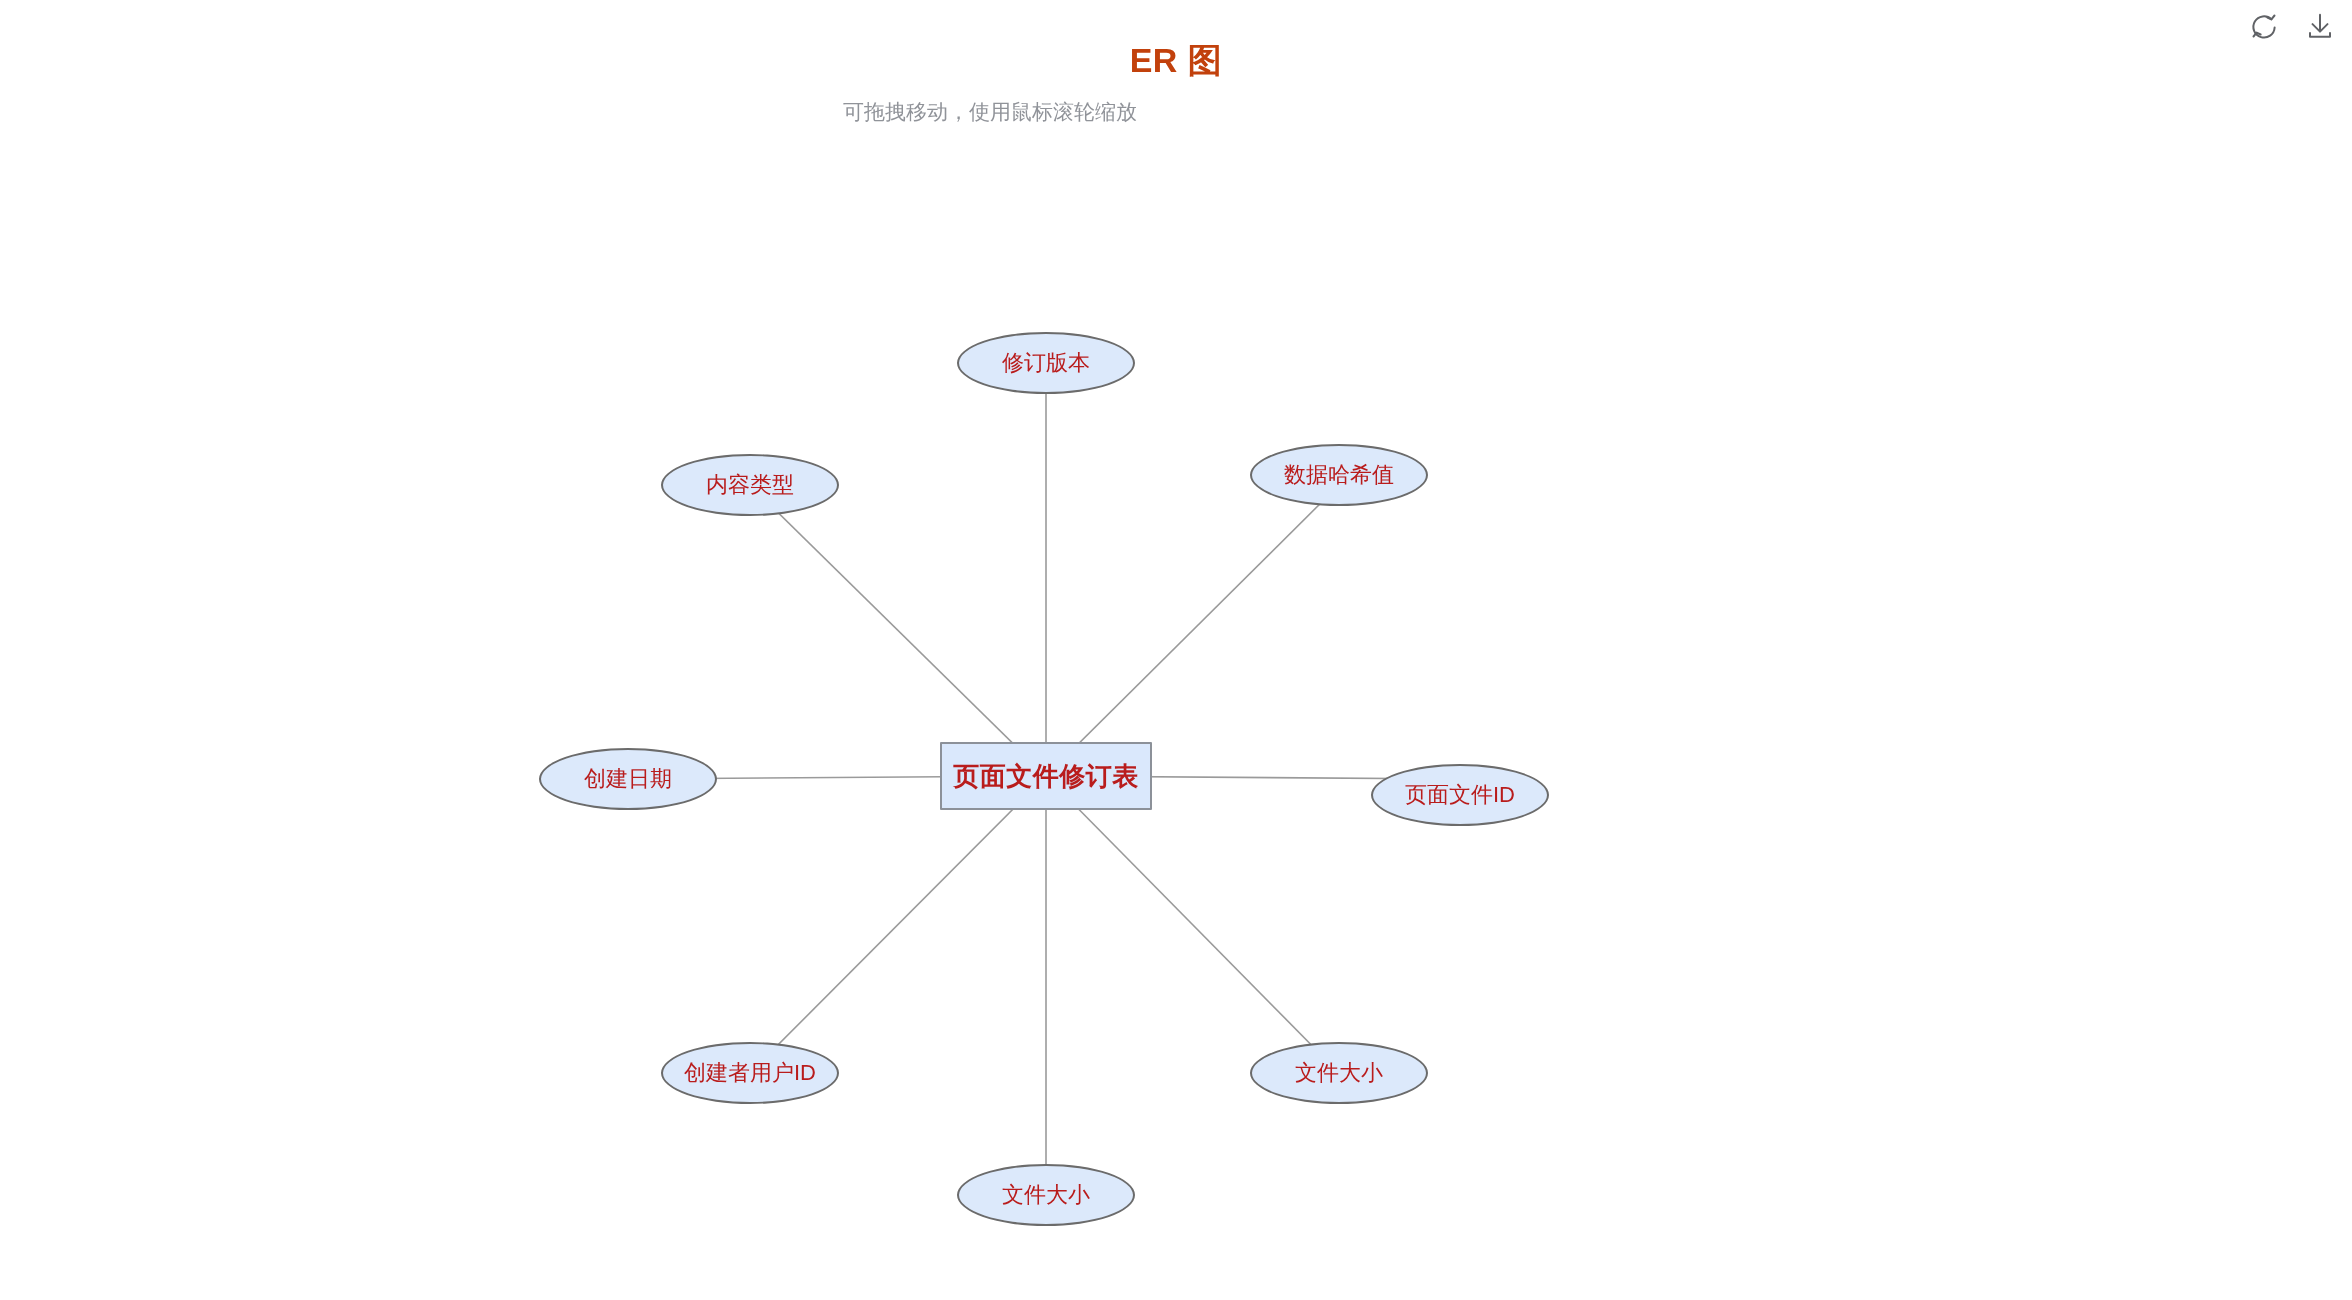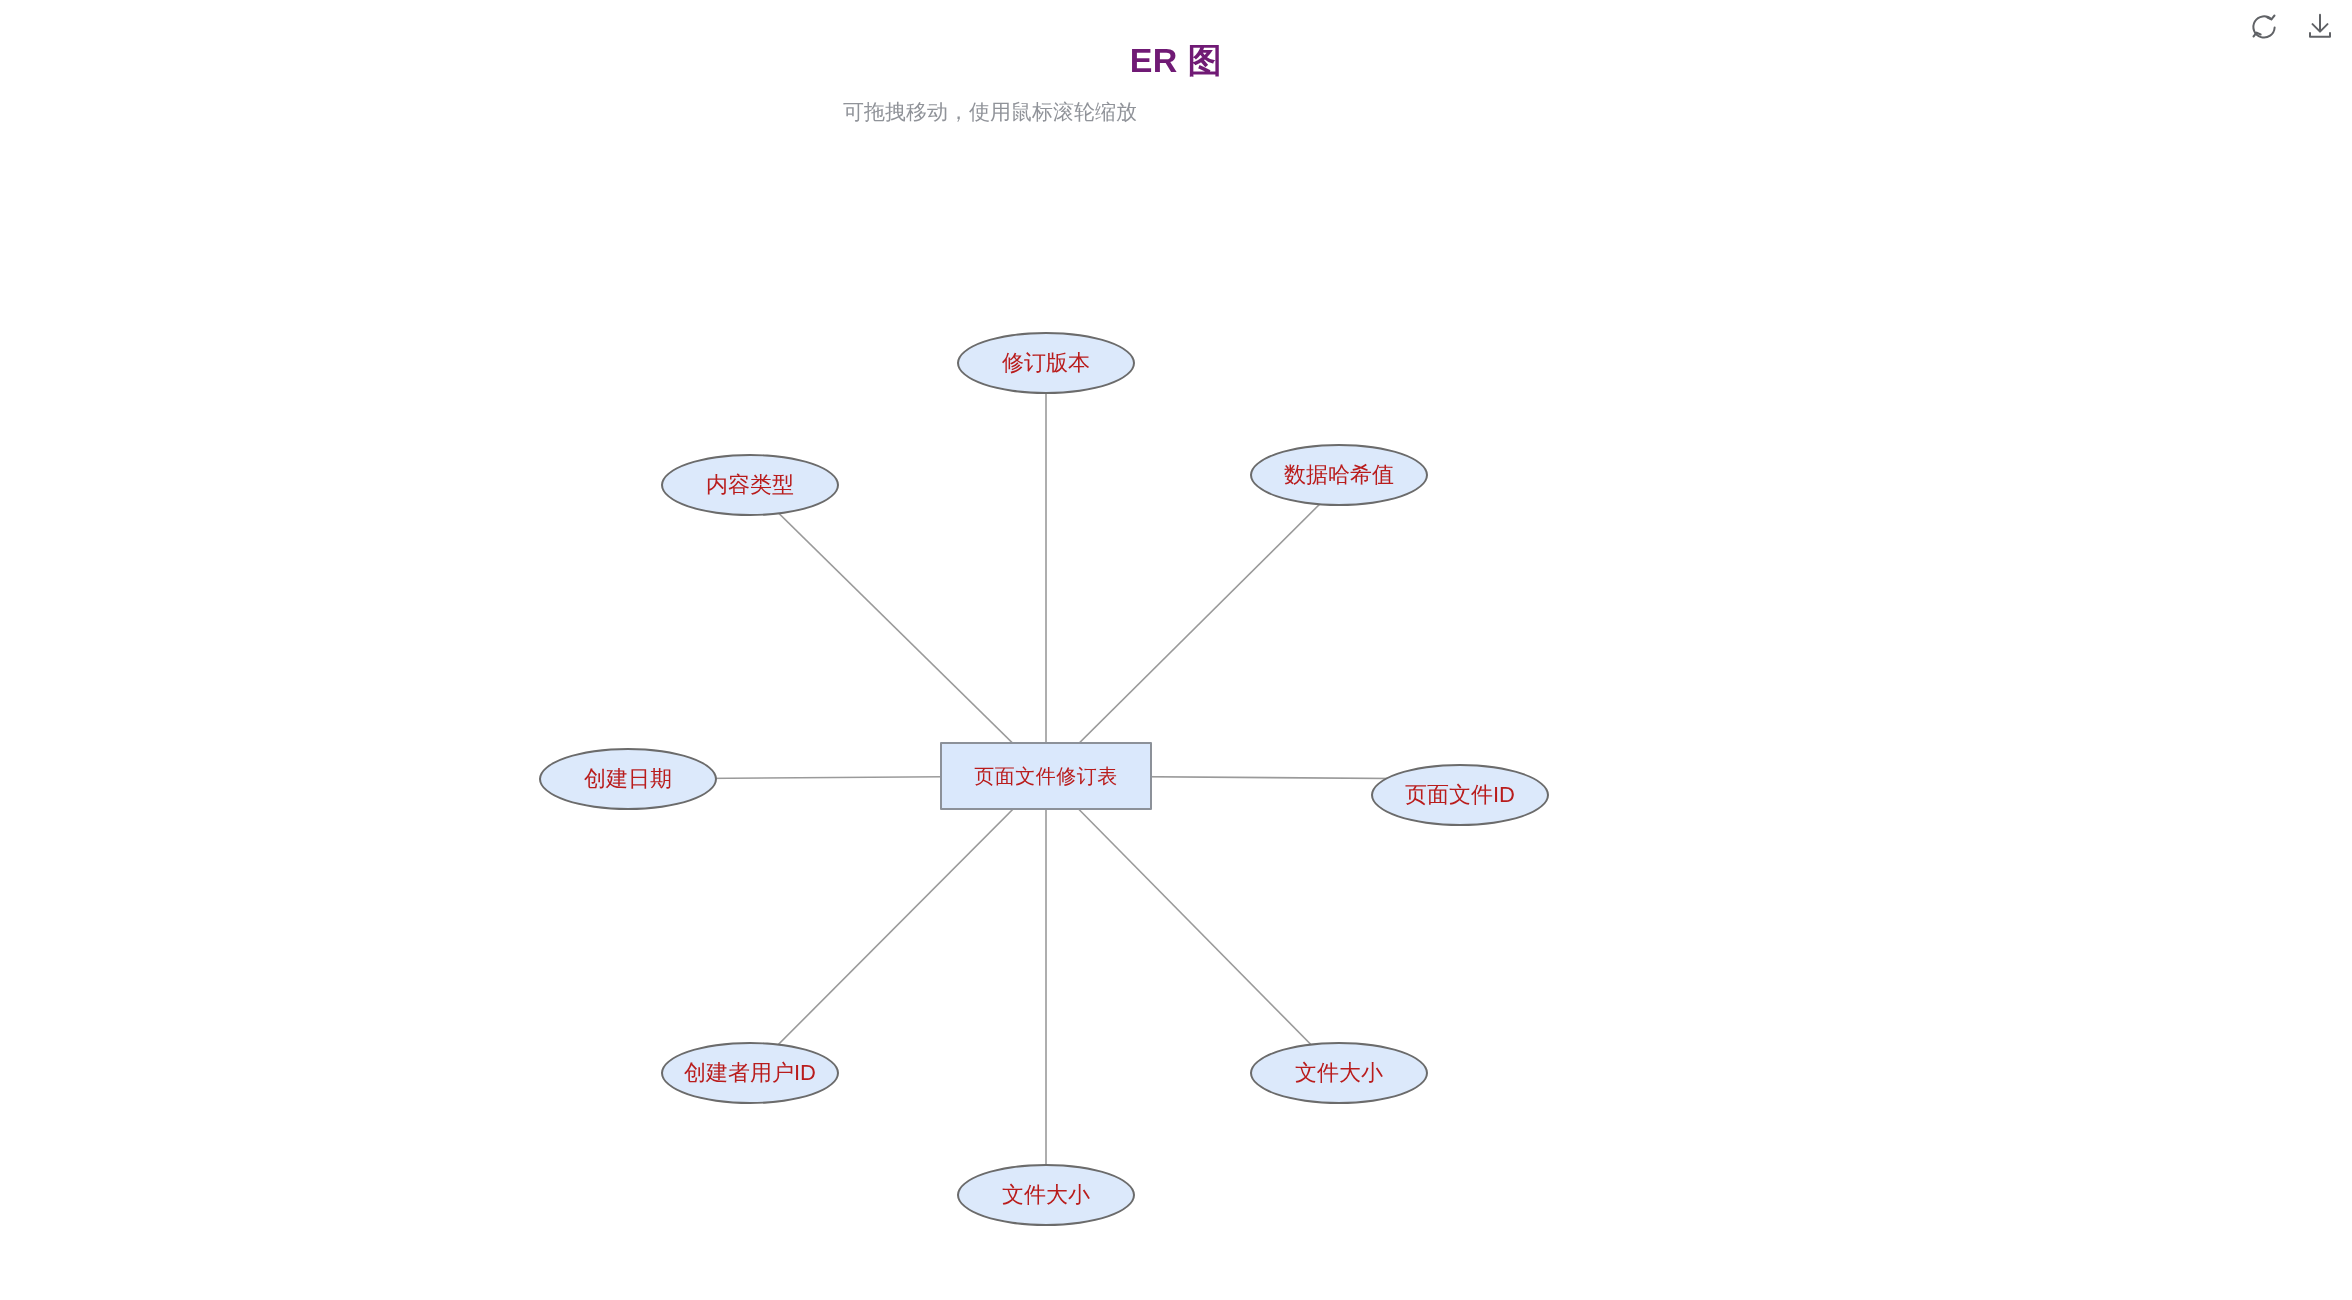--- a/index.html
+++ b/index.html
@@ -25,21 +25,21 @@
     pointer-events: none;
   }
   .page-title {
     position: absolute;
     top: 38px;
     left: 0;
     width: 2352px;
     text-align: center;
     font-size: 34px;
     font-weight: bold;
-    color: #701a75;
+    color: #c2410c;
     letter-spacing: 0.5px;
   }
   .page-subtitle {
     position: absolute;
     top: 98px;
     left: 0;
     width: 1980px;
     text-align: center;
     font-size: 21px;
     font-weight: normal;
@@ -96,22 +96,22 @@
     box-sizing: border-box;
     color: #b91c1c;
     text-align: center;
     white-space: nowrap;
     cursor: pointer;
   }
   .node.entity {
     background: #dae8fc;
     border: 2px solid #8c9199;
     border-radius: 1px;
-    font-size: 20px;
-    font-weight: normal;
+    font-size: 26px;
+    font-weight: bold;
     letter-spacing: 0.5px;
     text-align: right;
   }
   .node.attribute {
     background: #dce9fb;
     border: 2px solid #6b6b6b;
     border-radius: 50%;
     font-size: 22px;
     font-weight: normal;
   }

